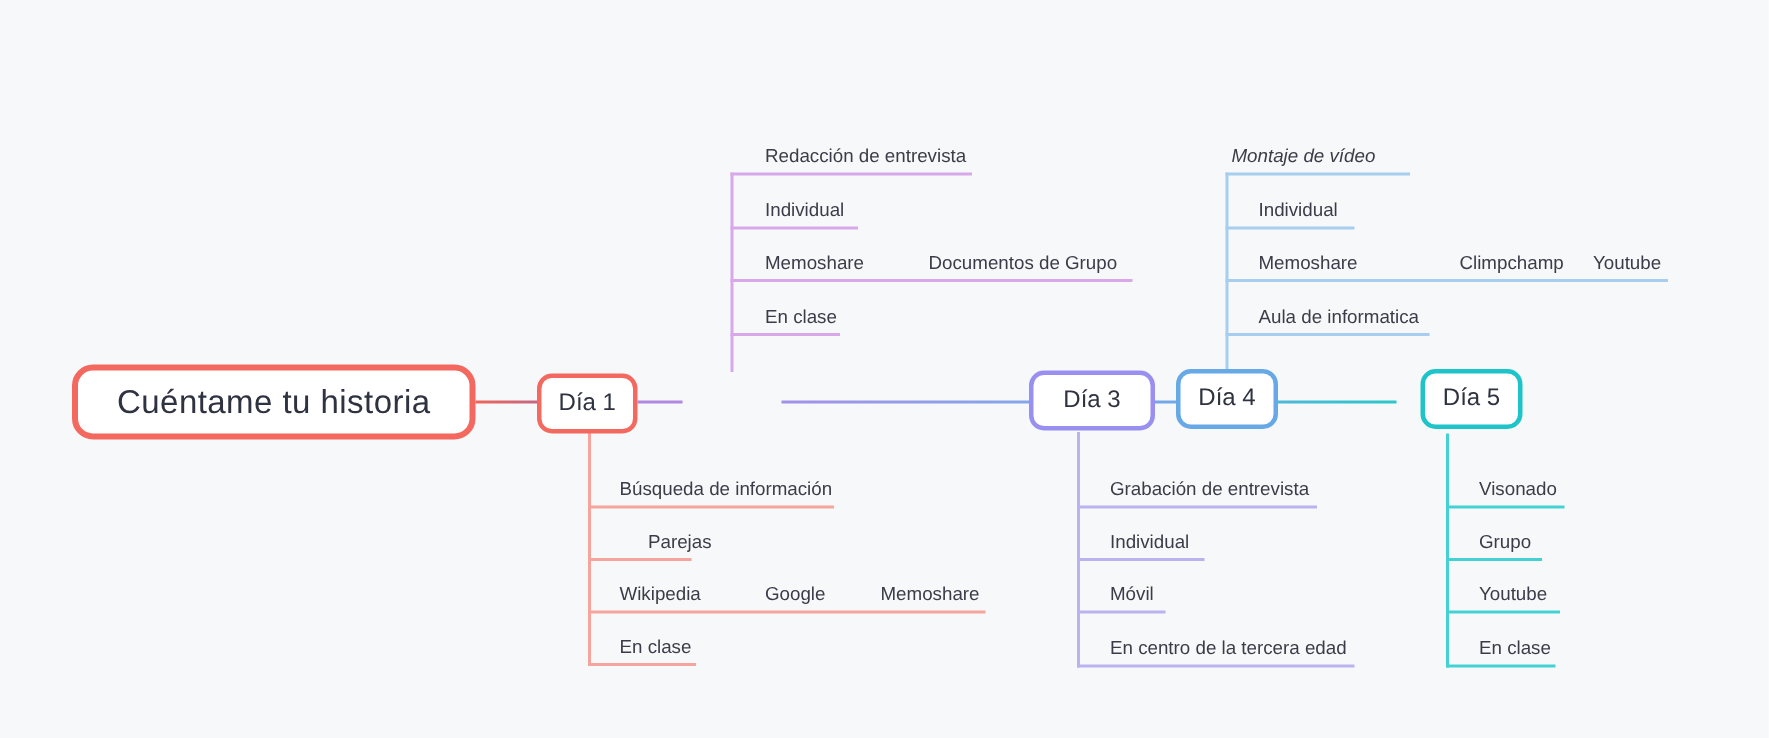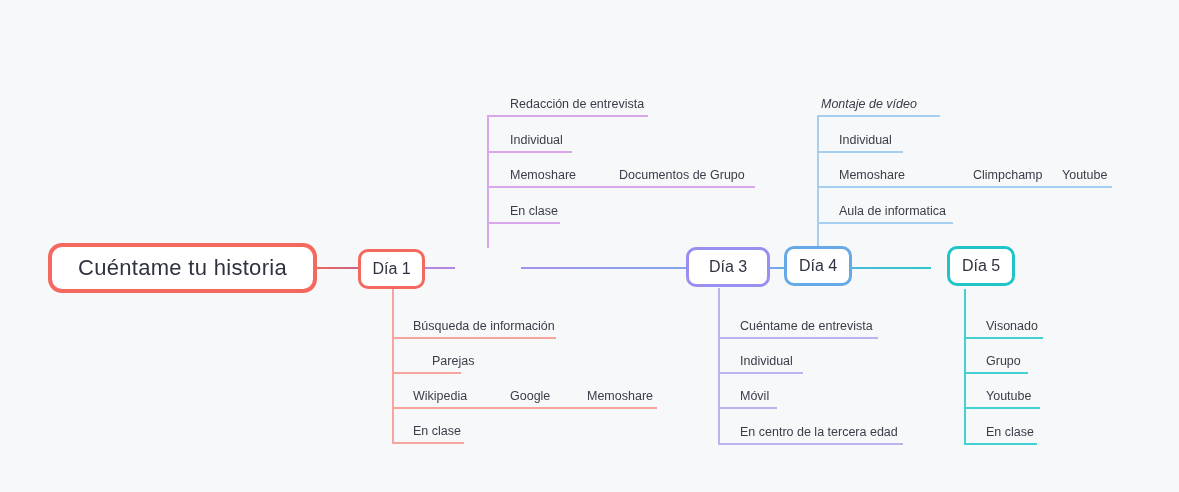--- a/index.html
+++ b/index.html
@@ -88,21 +88,21 @@
     <div class="blabel" style="left:619px;top:168px;">Documentos de Grupo</div>
     <div class="blabel" style="left:510px;top:204px;">En clase</div>
   </div>
 
   <div>
     <div class="v-line c3" style="left:718px;top:288px;height:157px;"></div>
     <div class="h-line c3" style="left:718px;top:337px;width:160px;"></div>
     <div class="h-line c3" style="left:718px;top:372px;width:85px;"></div>
     <div class="h-line c3" style="left:718px;top:407px;width:59px;"></div>
     <div class="h-line c3" style="left:718px;top:443px;width:185px;"></div>
-    <div class="blabel" style="left:740px;top:319px;">Cuéntame de entrevista</div>
+    <div class="blabel" style="left:740px;top:319px;">Grabación de entrevista</div>
     <div class="blabel" style="left:740px;top:354px;">Individual</div>
     <div class="blabel" style="left:740px;top:389px;">Móvil</div>
     <div class="blabel" style="left:740px;top:425px;">En centro de la tercera edad</div>
   </div>
 
   <div>
     <div class="v-line c4" style="left:817px;top:115px;height:131px;"></div>
     <div class="h-line c4" style="left:817px;top:115px;width:123px;"></div>
     <div class="h-line c4" style="left:817px;top:151px;width:86px;"></div>
     <div class="h-line c4" style="left:817px;top:186px;width:295px;"></div>

